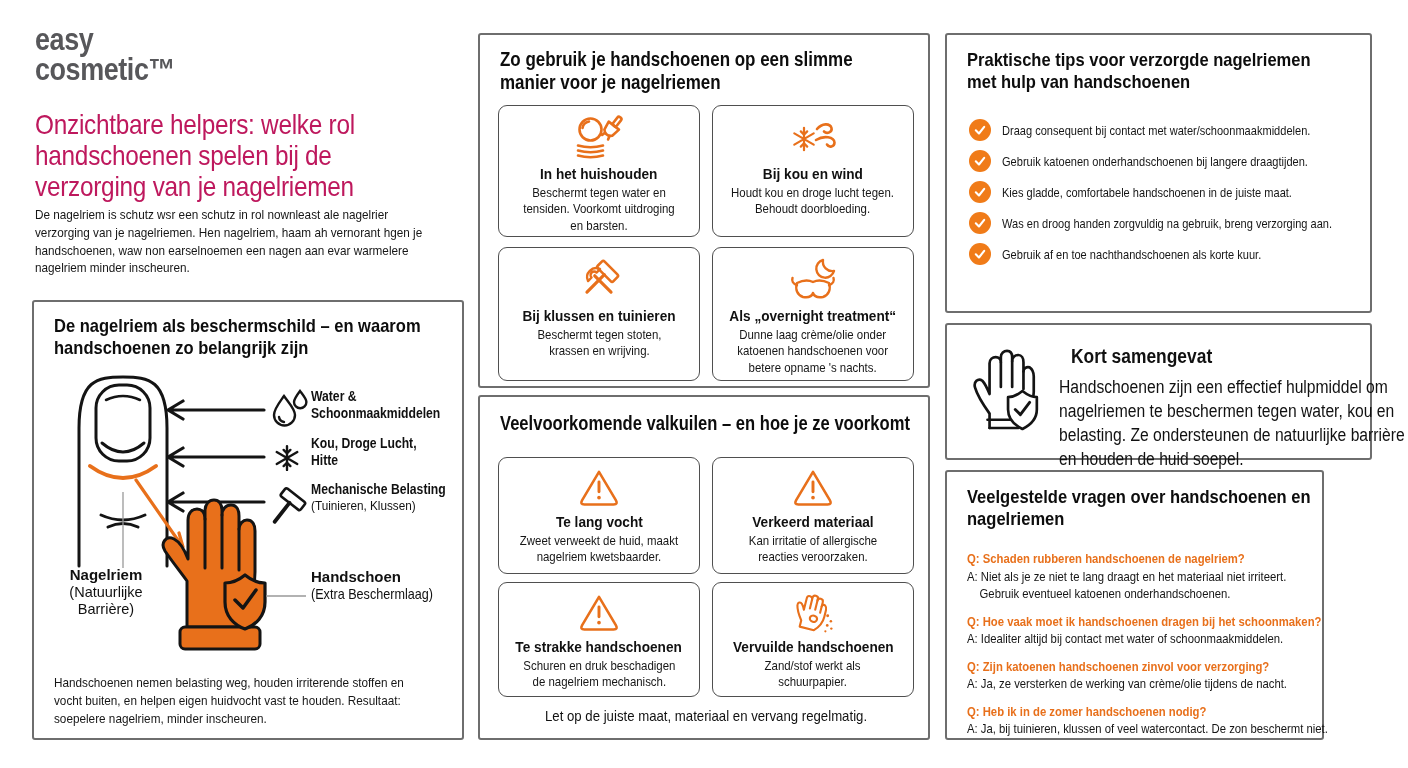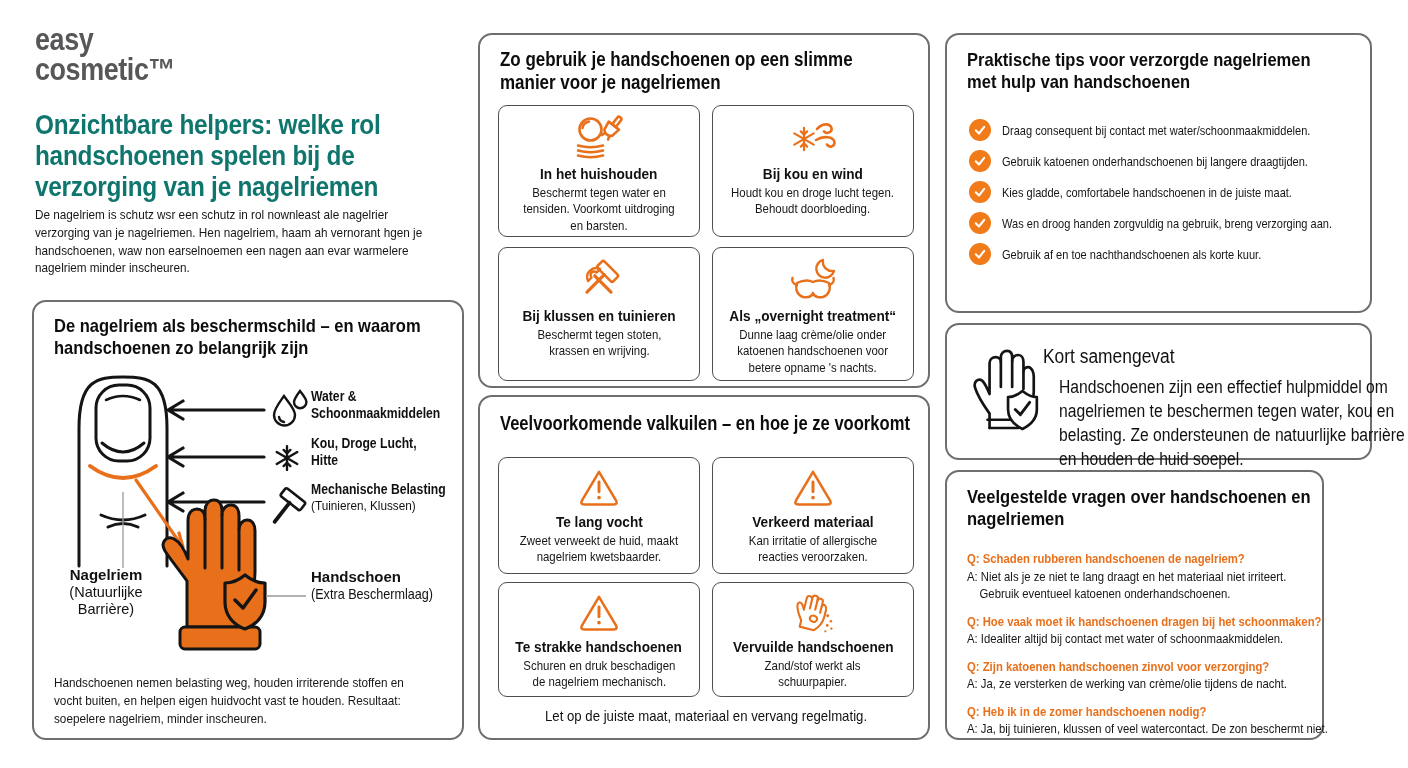--- a/index.html
+++ b/index.html
@@ -1,25 +1,25 @@
 <!DOCTYPE html>
 <html><head>
 <meta charset="utf-8">
 <style>
   html,body{margin:0;padding:0}
   body{width:1408px;height:768px;position:relative;background:#ffffff;
        font-family:"Liberation Sans",sans-serif;color:#111;overflow:hidden}
   .abs{position:absolute}
-  .card{position:absolute;border:2px solid #6e6e6e;border-radius:14px;background:#fff;box-sizing:border-box}
+  .card{position:absolute;border:2px solid #6e6e6e;border-radius:3px;background:#fff;box-sizing:border-box}
   .sub{position:absolute;border:1.6px solid #4f4f4f;border-radius:9px;background:#fff;box-sizing:border-box;
        text-align:center;padding-top:8px}
   .cx{display:inline-block;white-space:pre;transform:scaleX(.87);transform-origin:0 0}
   .cxc{display:inline-block;white-space:pre;transform:scaleX(.88);transform-origin:50% 0}
   .logo{font-size:31px;font-weight:800;line-height:.97;letter-spacing:-.5px;color:#57575a}
-  .h-main{font-size:28px;font-weight:700;line-height:1.1;letter-spacing:-.3px;color:#0f766e}
+  .h-main{font-size:28px;font-weight:400;line-height:1.1;letter-spacing:-.3px;color:#be185d}
   .intro{font-size:13.5px;line-height:1.32;color:#161616}
   .h-card{font-size:19px;font-weight:700;line-height:1.18;color:#0d0d0d}
   .h-card20{font-size:19.5px;font-weight:800;line-height:1.18;color:#0d0d0d}
   .sub .t{font-size:15.5px;font-weight:800;margin-top:3px;line-height:1.15}
   .sub .d{font-size:13px;line-height:1.26;margin-top:2px;color:#161616}
   .tl{font-size:14px;font-weight:800;line-height:1.18}
   .tls{font-size:13.5px;font-weight:400;line-height:1.18}
   .dl{font-size:15px;font-weight:800;line-height:1.2}
   .dls{font-size:14.5px;font-weight:400;line-height:1.2}
   .foot{font-size:13.5px;line-height:1.34;color:#161616}
@@ -304,21 +304,21 @@
 <div class="card" style="left:945px;top:323px;width:427px;height:137px">
   <svg class="abs" style="left:22px;top:20px" width="74" height="92" viewBox="0 0 72 88">
     <g fill="none" stroke="#141414" stroke-width="2.6" stroke-linecap="round" stroke-linejoin="round">
       <path d="M20,80 V66 C15,59 8,48 6,41 C4,35 9,31 13,34 C16,37 18,42 20,47 V17 C20,13 23,11 26,11 C29,11 31,13 31,16 V11 C31,7 34,5 37,5 C40,5 42,7 42,11 V15 C42,11 45,9 48,9 C51,9 53,12 53,16 V25 C53,22 56,20 59,21 C62,23 63,26 63,30 V45 C63,56 59,64 53,70"></path>
       <path d="M31,16 V40 M42,15 V40 M53,25 V42"></path>
       <path d="M18,72 H50 M20,80 H48"></path>
     </g>
     <path d="M52,44 C57,48 62,50 66,50 V62 C66,71 60,77 52,81 C44,77 38,71 38,62 V50 C42,50 47,48 52,44 Z" fill="#ffffff" stroke="#141414" stroke-width="2.6" stroke-linejoin="round"></path>
     <path d="M45,62 L50,67 L59,55" fill="none" stroke="#141414" stroke-width="2.8" stroke-linecap="round" stroke-linejoin="round"></path>
   </svg>
-  <div class="abs" style="left:96px;top:20px;font-size:20px;font-weight:400"><span class="cx">Kort samengevat</span></div>
+  <div class="abs" style="left:124px;top:20px;font-size:20px;font-weight:700"><span class="cx">Kort samengevat</span></div>
   <div class="abs" style="left:112px;top:50px;font-size:18px;line-height:1.34"><span class="cx">Handschoenen zijn een effectief hulpmiddel om
 nagelriemen te beschermen tegen water, kou en
 belasting. Ze ondersteunen de natuurlijke barrière
 en houden de huid soepel.</span></div>
 </div>
 
 <div class="card" style="left:945px;top:470px;width:379px;height:270px">
   <div class="abs h-card" style="left:20px;top:14px"><span class="cx">Veelgestelde vragen over handschoenen en
 nagelriemen</span></div>
   <div class="abs" style="left:20px;top:78px;width:395px">

